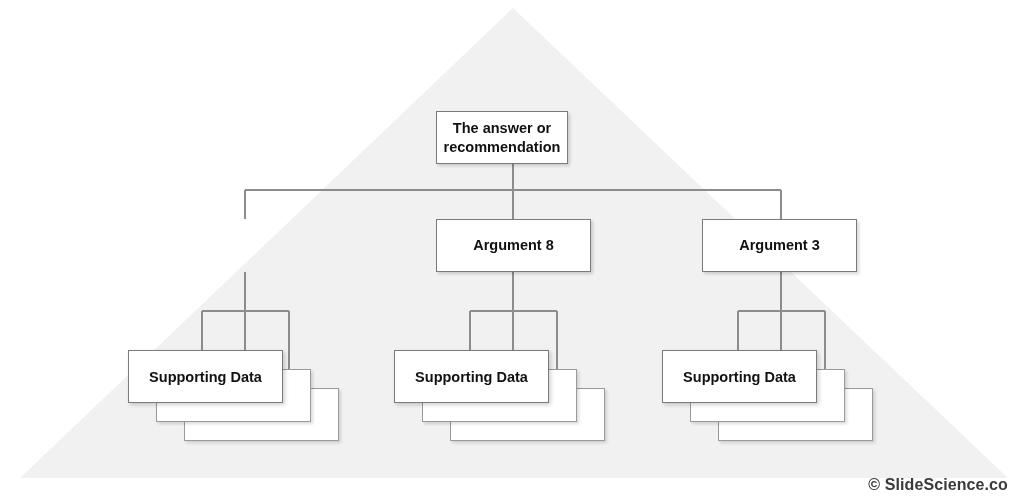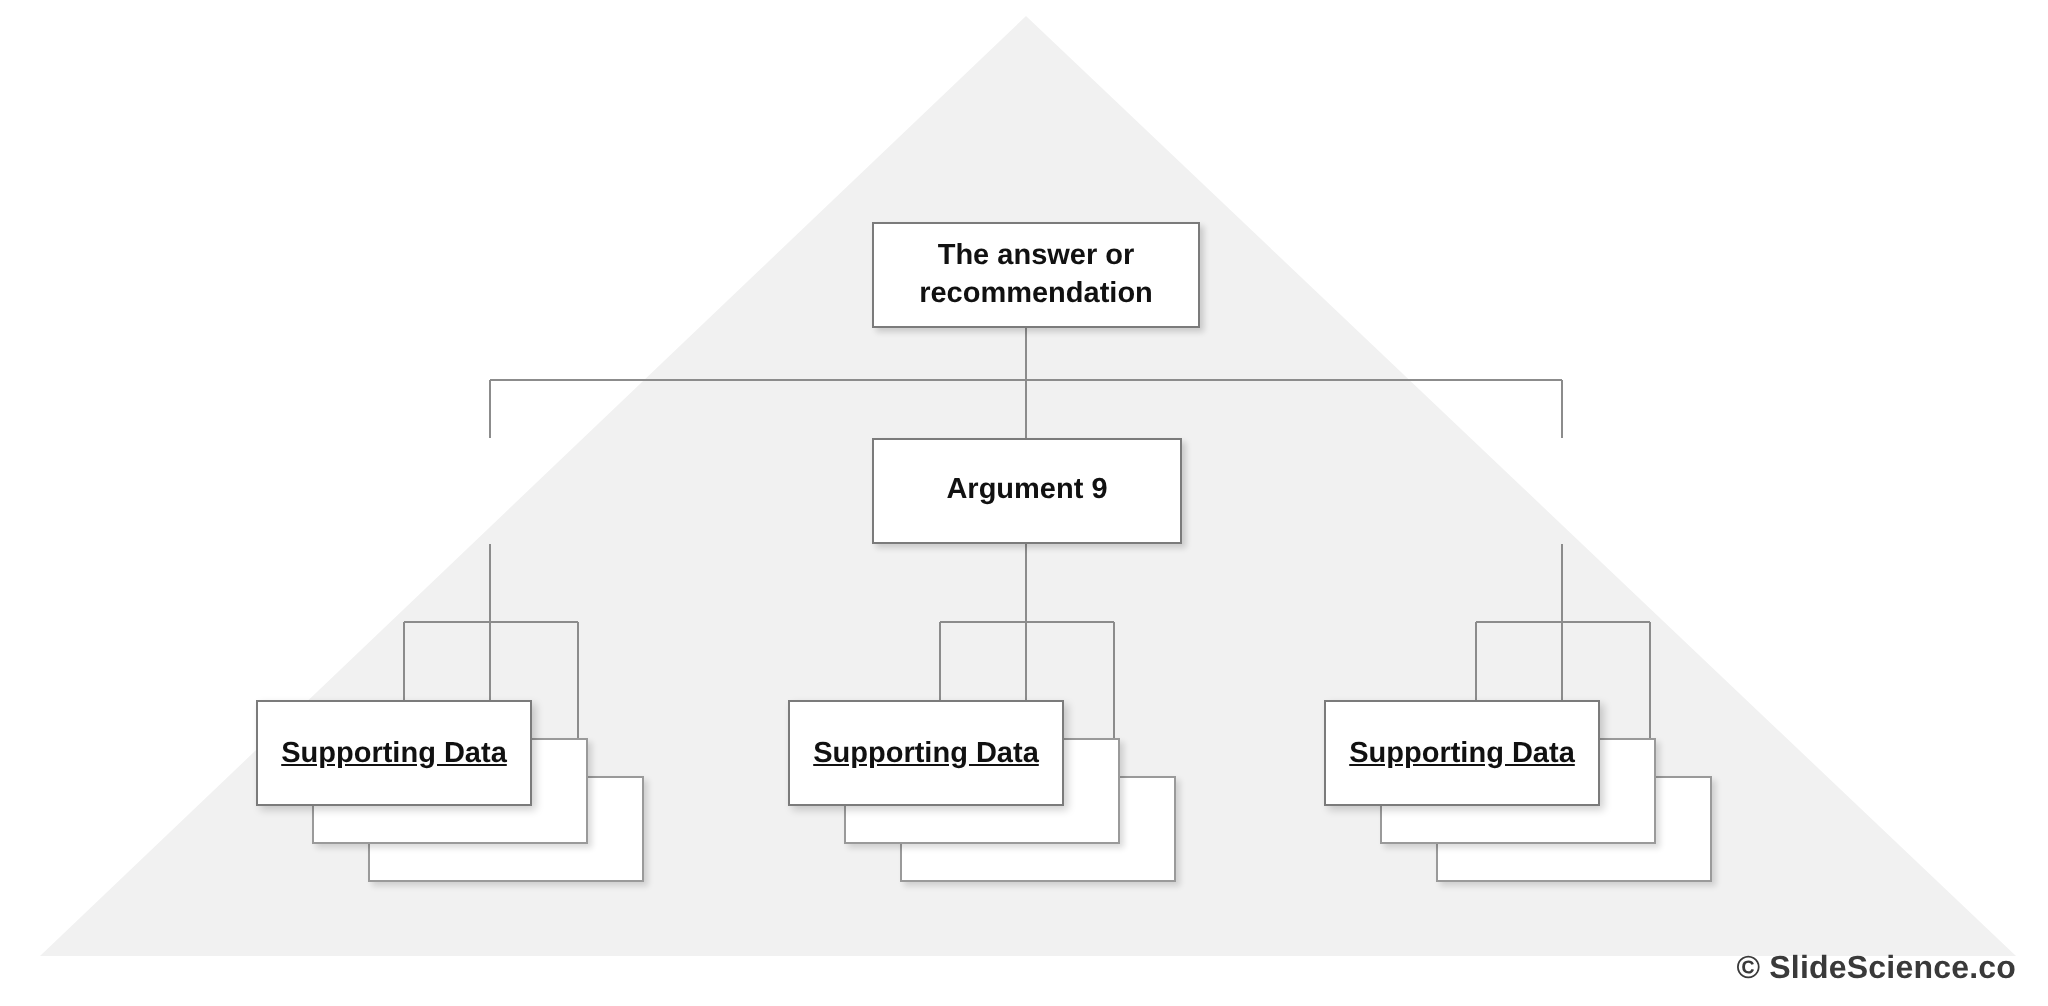--- a/index.html
+++ b/index.html
@@ -45,21 +45,21 @@
     align-items: center;
     justify-content: center;
     text-align: center;
     color: #111111;
     font-weight: bold;
     line-height: 1.25;
   }
   .node-top {
     left: 436px;
     top: 111px;
-    width: 164px;
+    width: 132px;
     height: 53px;
     font-size: 14.5px;
     padding: 0 6px;
     z-index: 20;
   }
   .node-arg {
     top: 219px;
     width: 155px;
     height: 53px;
     font-size: 14.5px;
@@ -75,26 +75,25 @@
     height: 95px;
     z-index: 15;
   }
   .stack-1 { left: 128px; top: 350px; }
   .stack-2 { left: 394px; top: 350px; }
   .stack-3 { left: 662px; top: 350px; }
 
   .card {
     position: absolute;
     box-sizing: border-box;
-    width: 138px;
+    width: 155px;
     height: 53px;
     background: #ffffff;
     border: 1px solid #9a9a9a;
     box-shadow: 2px 2px 3px rgba(0,0,0,0.14);
-    text-decoration: underline;
   }
   .card-back  { left: 56px; top: 38px; z-index: 1; }
   .card-mid   { left: 28px; top: 19px; z-index: 2; }
   .card-front {
     left: 0px;
     top: 0px;
     z-index: 3;
     border-color: #7b7b7b;
     display: flex;
     align-items: center;
@@ -146,21 +145,22 @@
 
       <line x1="781" y1="272" x2="781" y2="350"></line>
       <line x1="738" y1="311" x2="825" y2="311"></line>
       <line x1="738" y1="311" x2="738" y2="350"></line>
       <line x1="825" y1="311" x2="825" y2="388"></line>
     </g>
   </svg>
 
   <div class="node node-top">The answer or recommendation</div>
 
-  <div class="node node-arg arg-2">Argument 9</div>
+  <div class="node node-arg arg-2">Argument 8</div>
+  <div class="node node-arg arg-3">Argument 3</div>
 
   <div class="card-stack stack-1">
     <div class="card card-back"></div>
     <div class="card card-mid"></div>
     <div class="card card-front">Supporting Data</div>
   </div>
 
   <div class="card-stack stack-2">
     <div class="card card-back"></div>
     <div class="card card-mid"></div>

